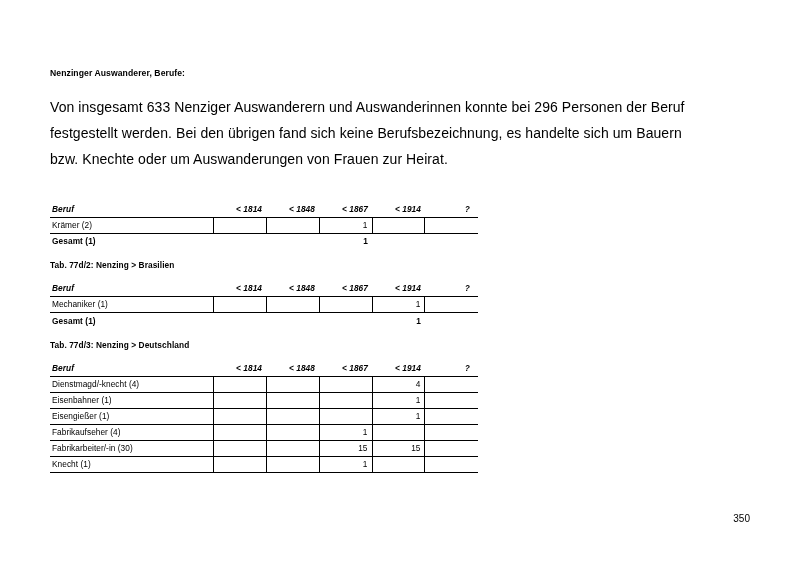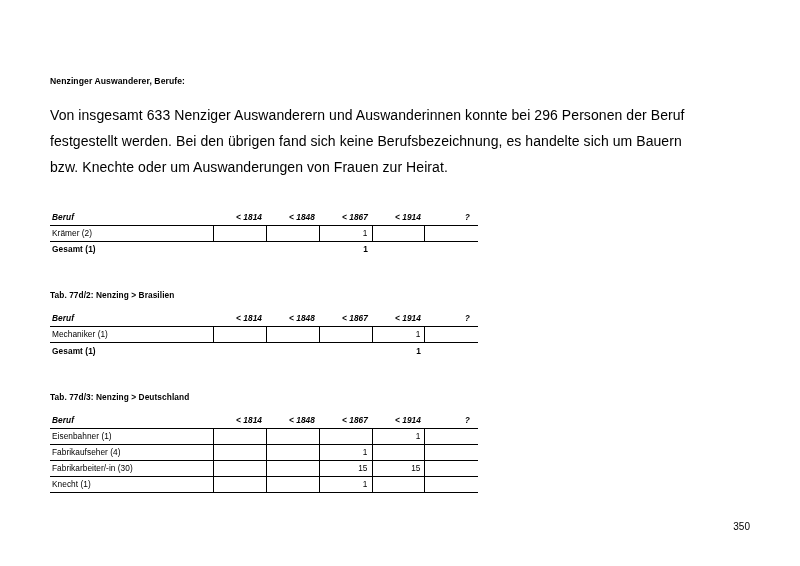--- a/index.html
+++ b/index.html
@@ -11,21 +11,21 @@
     width: 800px;
     height: 566px;
     position: relative;
     font-family: "Liberation Sans", sans-serif;
     color: #000000;
     overflow: hidden;
   }
 
   .page {
     position: absolute;
-    left: 0; top: 16px;
+    left: 0; top: 8px;
     width: 800px;
     height: 437px;
     background: #ffffff;
   }
 
   .content {
     position: absolute;
     left: 50px;
     top: 60px;
     width: 700px;
@@ -41,21 +41,21 @@
 
   .doc-paragraph {
     font-size: 14px;
     line-height: 1.85;
     margin: 0;
     width: 660px;
     letter-spacing: 0.005em;
   }
 
   .table-block {
-    margin-top: 34px;
+    margin-top: 12px;
   }
   .table-block.first { margin-top: 30px; }
 
   .table-title {
     font-size: 8.3px;
     font-weight: bold;
     margin: 0 0 12px 0;
     letter-spacing: 0.01em;
   }
 
@@ -240,21 +240,37 @@
                 <th class="h-beruf">Beruf</th>
                 <th class="">&lt; 1814</th>
                 <th class="">&lt; 1848</th>
                 <th class="">&lt; 1867</th>
                 <th class="">&lt; 1914</th>
                 <th class="h-q">?</th>
               </tr>
             </thead>
             <tbody>
               <tr>
+                <td class="cell-beruf">Dienstmagd/-knecht (4)</td>
+                <td></td>
+                <td></td>
+                <td></td>
+                <td>4</td>
+                <td class="cell-last"></td>
+              </tr>
+              <tr>
                 <td class="cell-beruf">Eisenbahner (1)</td>
+                <td></td>
+                <td></td>
+                <td></td>
+                <td>1</td>
+                <td class="cell-last"></td>
+              </tr>
+              <tr>
+                <td class="cell-beruf">Eisengießer (1)</td>
                 <td></td>
                 <td></td>
                 <td></td>
                 <td>1</td>
                 <td class="cell-last"></td>
               </tr>
               <tr>
                 <td class="cell-beruf">Fabrikaufseher (4)</td>
                 <td></td>
                 <td></td>

